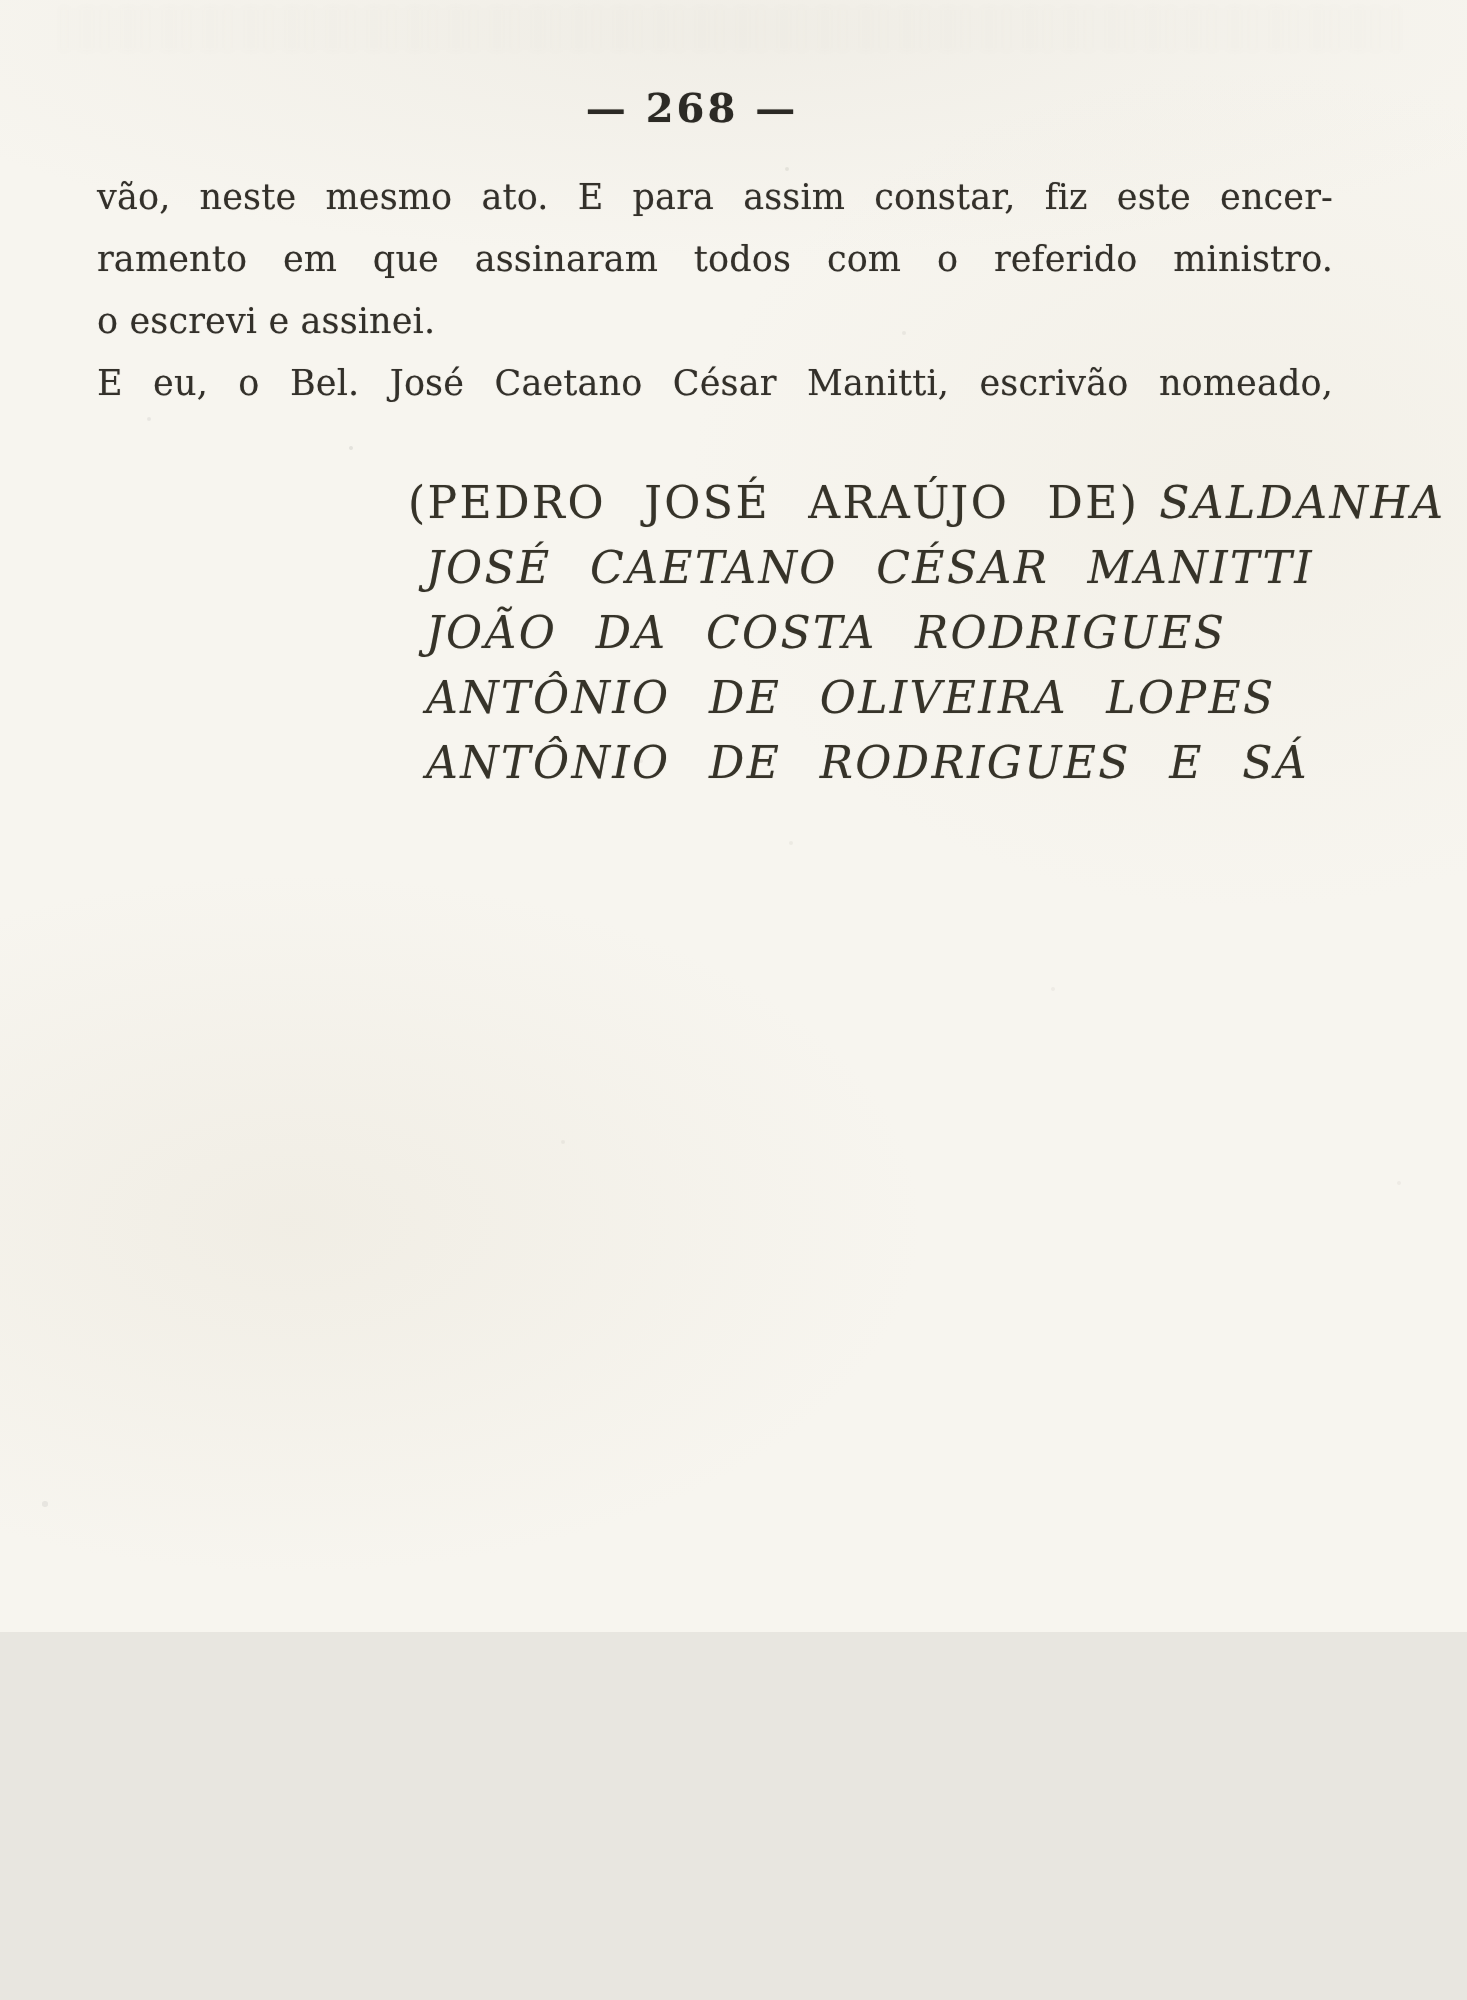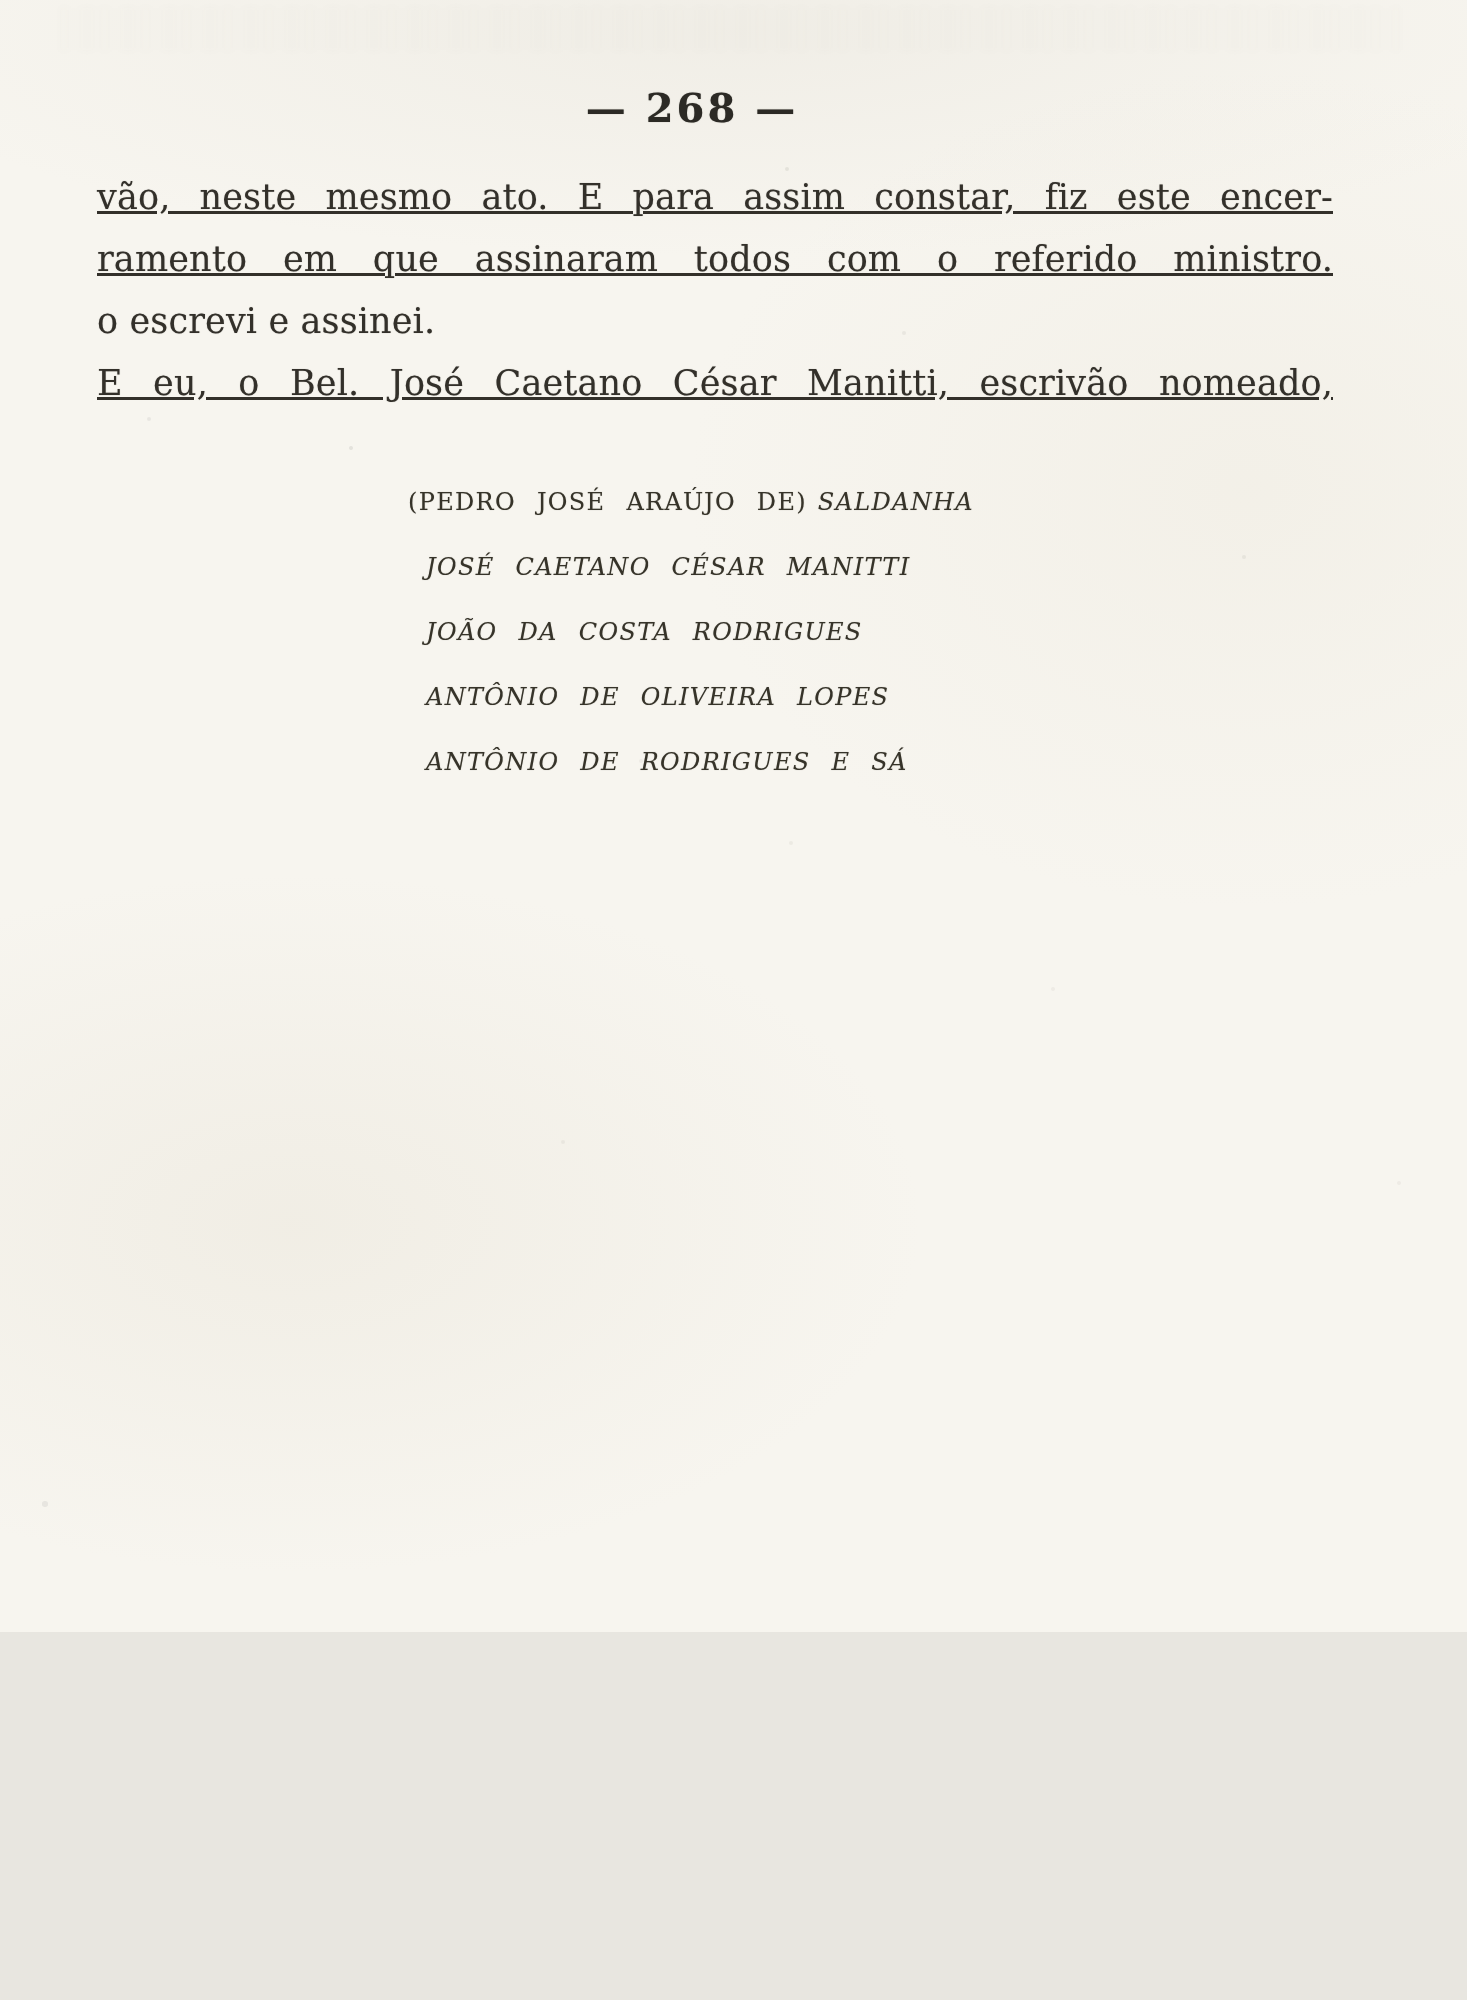--- a/index.html
+++ b/index.html
@@ -76,31 +76,30 @@
     letter-spacing: 0.004em;
     color: #33302a;
     text-shadow: 0 0 1px rgba(51,48,42,0.38);
   }
   .par-line {
     white-space: normal;
   }
   .par-line.justified {
     text-align: justify;
     text-align-last: justify;
-    text-decoration: underline;
   }
   .par-line.last {
     text-align: left;
   }
   .signatures {
     position: absolute;
     left: 408px;
     top: 470px;
     width: 960px;
-    font-size: 24px;
+    font-size: 44px;
     line-height: 65px;
     color: #363329;
     text-shadow: 0 0 1px rgba(54,51,41,0.35);
   }
   .sig-row {
     padding-left: 18px;
     letter-spacing: 0.055em;
     word-spacing: 0.5em;
     white-space: nowrap;
   }

